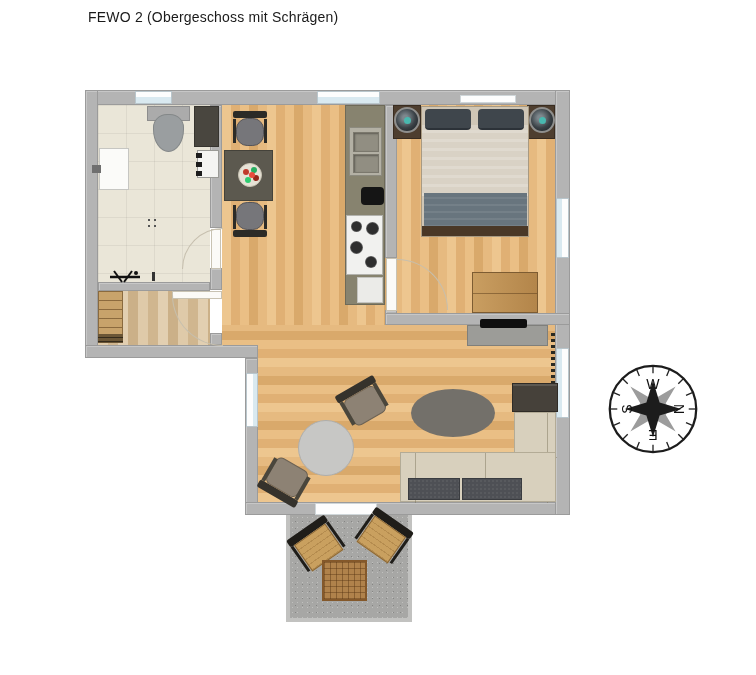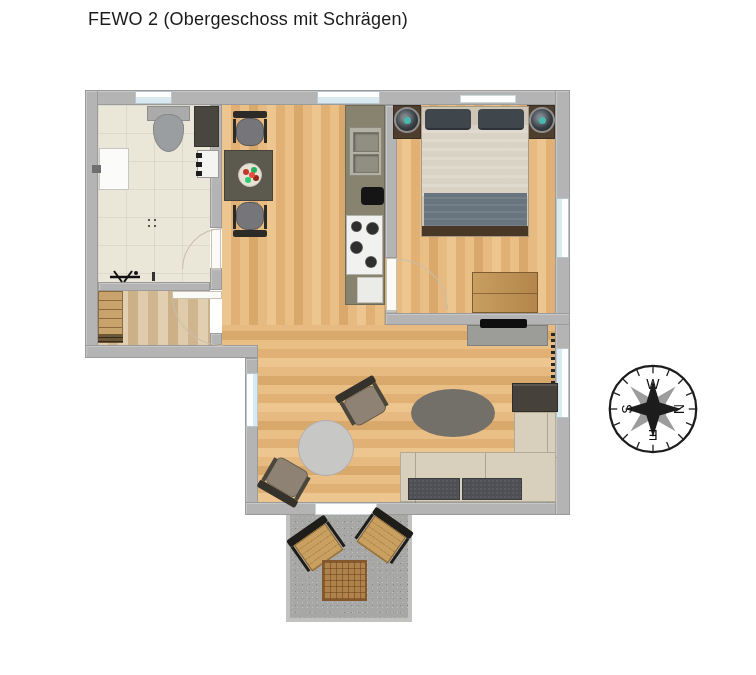--- a/index.html
+++ b/index.html
@@ -1,19 +1,19 @@
 <!DOCTYPE html>
 <html style="--text: #1a1a1a; --wall: #b4b4b4; --walledge: #9b9b9b; --oak: #e7bc83; --tile: #eae6d8; --hallwood: #d9c29f; --balcony: #a7a7a5; --winblue: #d9e9f0; --counter: #87836f; --stove: #f1f1ef; --tabledark: #5c594f; --nightstand: #4e3e2f; --accent: #49b8af; --duvet: #d9d2c5; --blanket: #68757e; --pillow: #3f464c; --sofa: #d8d0bd; --sofadark: #4e5055; --armchair: #8d8274; --rugoval: #73706a; --ruground: #c7c7c5; --terracewood: #c9a05f; --terracetable: #b0824b;"><head>
 <meta charset="utf-8">
 <style>
   html,body{margin:0;padding:0;background:#fff;}
   .canvas{position:relative;width:756px;height:675px;background:#fff;overflow:hidden;
           font-family:"Liberation Sans",sans-serif;}
   .abs{position:absolute;}
-  .title{position:absolute;left:88px;top:9px;font-size:18px;color:var(--text,#1a1a1a);letter-spacing:.2px;}
+  .title{position:absolute;left:88px;top:9px;font-size:14px;color:var(--text,#1a1a1a);letter-spacing:.2px;}
 
   
   .floor-oak-v{background-color:var(--oak,#e7bc83);
     background-image:
       repeating-linear-gradient(90deg,#edc68f 0 9px,#e0b074 9px 18px,#eabf85 18px 27px,#d9a96b 27px 36px,#e6ba80 36px 45px),
       repeating-linear-gradient(0deg,transparent 0 45px,rgba(125,82,38,.16) 45px 46px);}
   .floor-oak-h{background-color:var(--oak,#e7bc83);
     background-image:
       repeating-linear-gradient(0deg,#edc68f 0 9px,#e0b074 9px 18px,#eabf85 18px 27px,#d9a96b 27px 36px,#e6ba80 36px 45px),
       repeating-linear-gradient(90deg,transparent 0 52px,rgba(125,82,38,.14) 52px 53px);}

